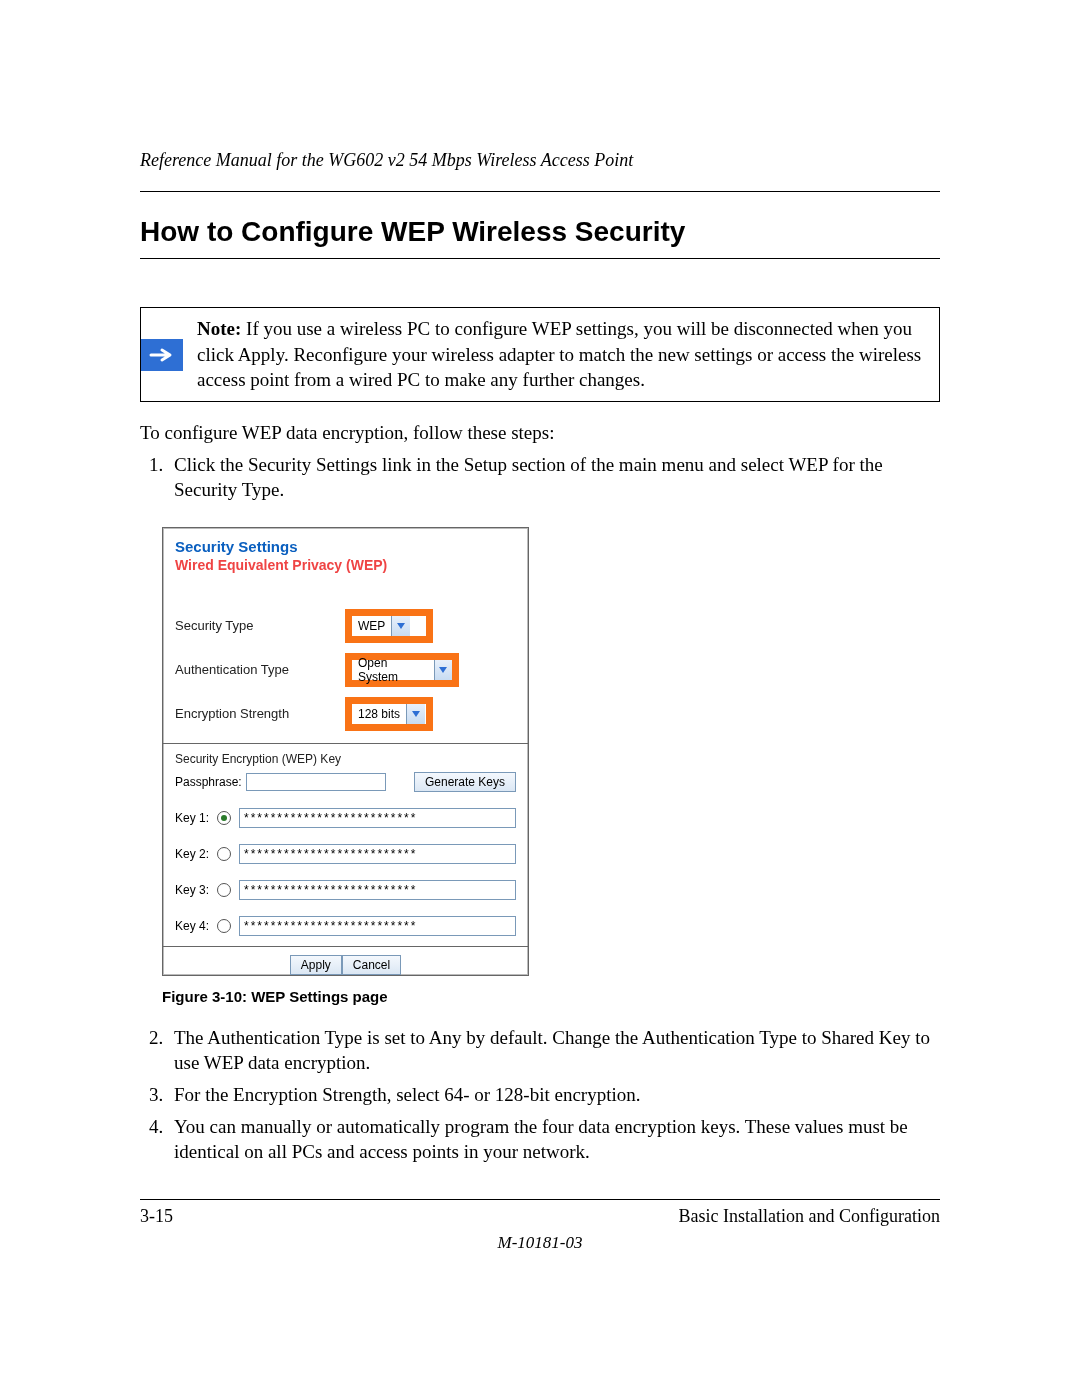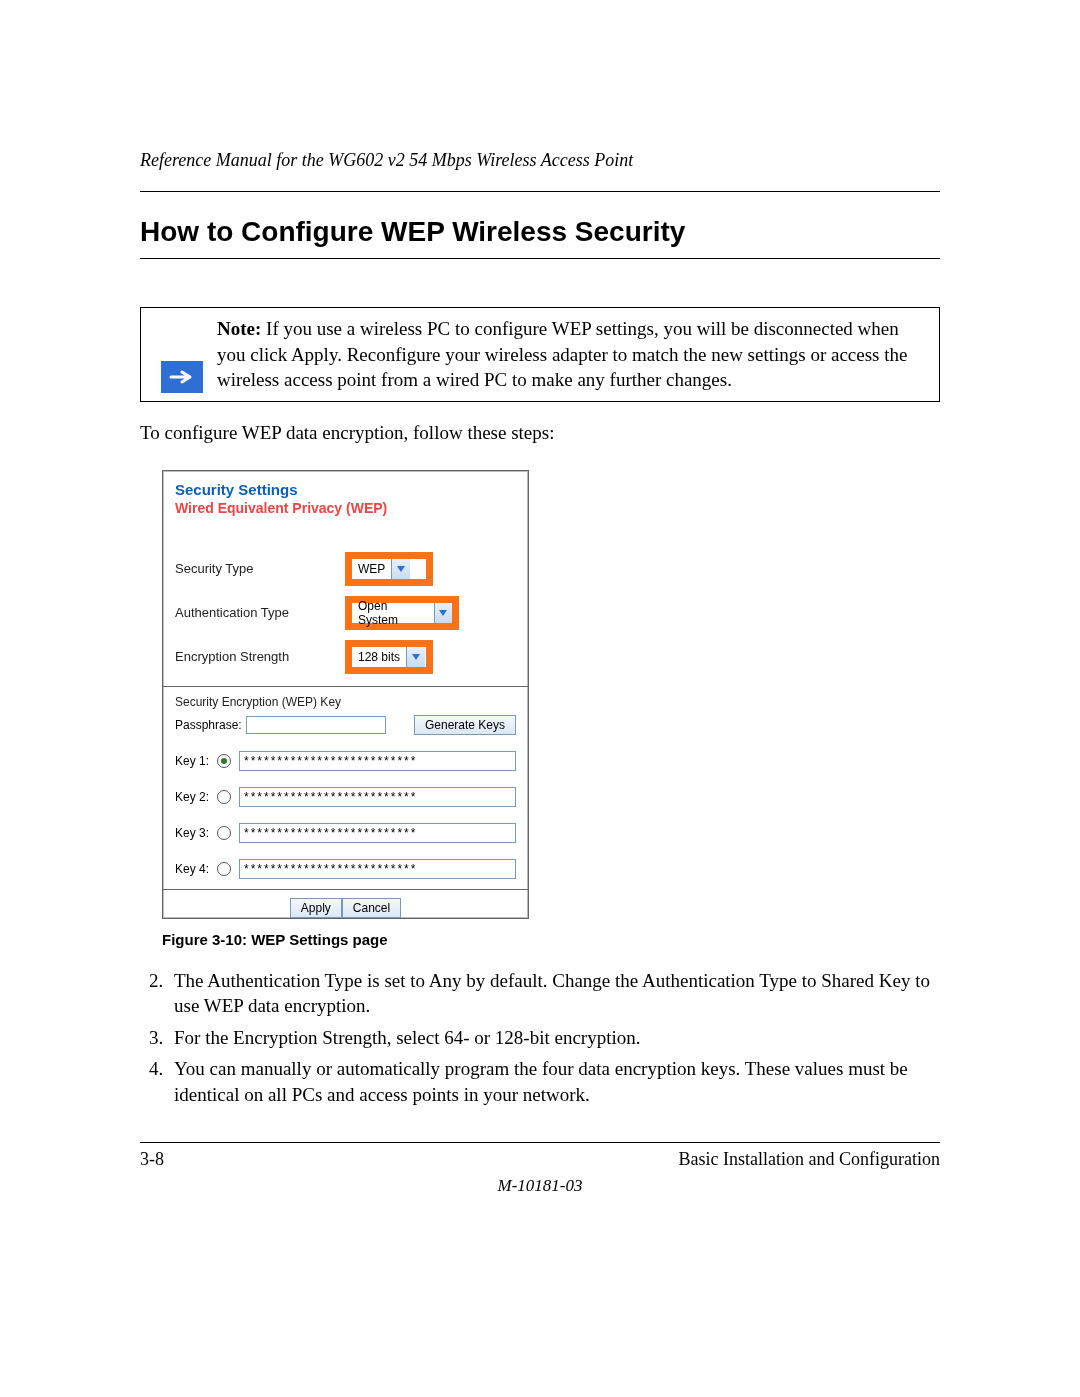--- a/index.html
+++ b/index.html
@@ -28,22 +28,22 @@
     font-family: Arial, Helvetica, sans-serif;
     font-weight: bold;
     font-size: 28px;
     padding-bottom: 10px;
     border-bottom: 1.5px solid #000;
     margin-bottom: 48px;
   }
   .note-box {
     border: 1.5px solid #000;
     display: flex;
-    align-items: flex-end;
-    padding: 8px 12px 8px 20px;
+    align-items: center;
+    padding: 8px 12px 8px 0;
     margin-bottom: 18px;
   }
   .note-icon {
     width: 42px;
     height: 32px;
     background: #2e6fd4;
     display: flex;
     align-items: center;
     justify-content: center;
     margin-right: 14px;
@@ -134,20 +134,23 @@
       </svg>
     </div>
     <div class="note-text">
       <b>Note:</b>
       <span>If you use a wireless PC to configure WEP settings, you will be disconnected when you click Apply. Reconfigure your wireless adapter to match the new settings or access the wireless access point from a wired PC to make any further changes.</span>
     </div>
   </div>
 
   <div class="body-text">To configure WEP data encryption, follow these steps:</div>
 
+  <ol class="steps">
+    <li>Click the Security Settings link in the Setup section of the main menu and select WEP for the Security Type.</li>
+  </ol>
 
   <div class="ss-panel">
     <div class="ss-inner">
       <div class="ss-title1">Security Settings</div>
       <div class="ss-title2">Wired Equivalent Privacy (WEP)</div>
 
       <div style="height:26px"></div>
 
       <div class="ss-row">
         <div class="ss-label">Security Type</div>
@@ -226,18 +229,18 @@
   <div class="figure-caption">Figure 3-10: WEP Settings page</div>
 
   <ol class="steps" start="2">
     <li>The Authentication Type is set to Any by default. Change the Authentication Type to Shared Key to use WEP data encryption.</li>
     <li>For the Encryption Strength, select 64- or 128-bit encryption.</li>
     <li>You can manually or automatically program the four data encryption keys. These values must be identical on all PCs and access points in your network.</li>
   </ol>
 
   <hr class="page-footer-rule">
   <div class="page-footer">
-    <span>3-8</span>
+    <span>3-15</span>
     <span>Basic Installation and Configuration</span>
   </div>
   <div class="doc-id">M-10181-03</div>
 
 </div>
 
 </body></html>

